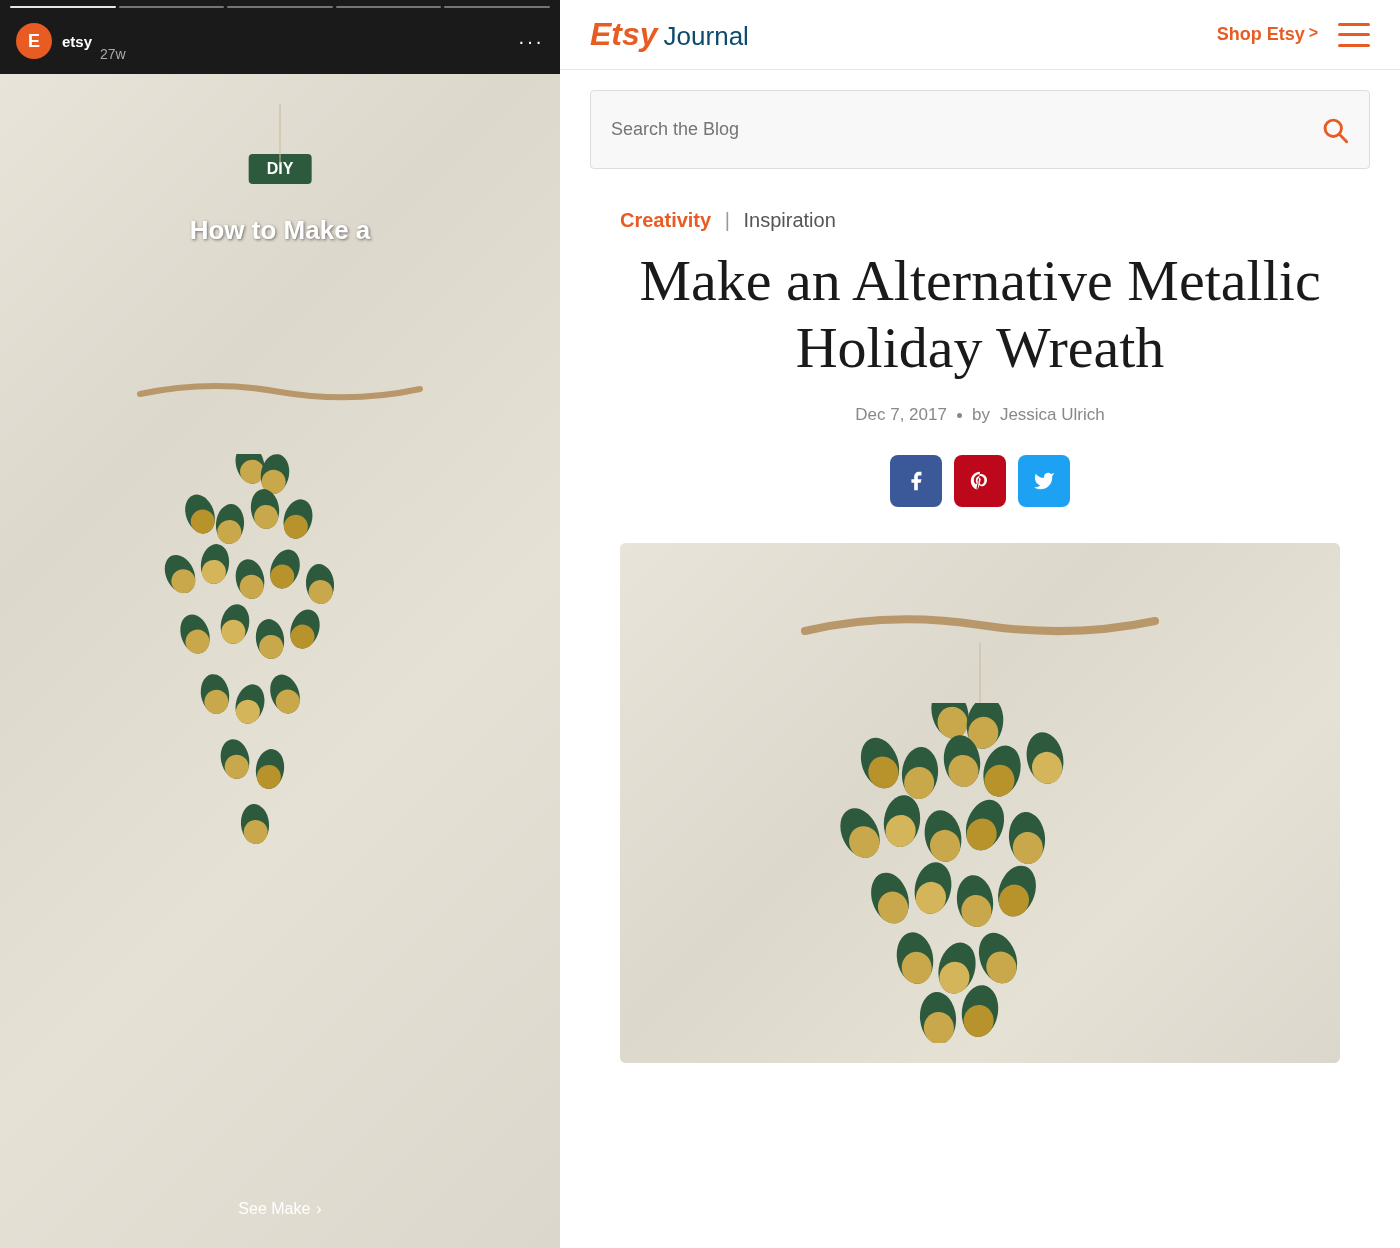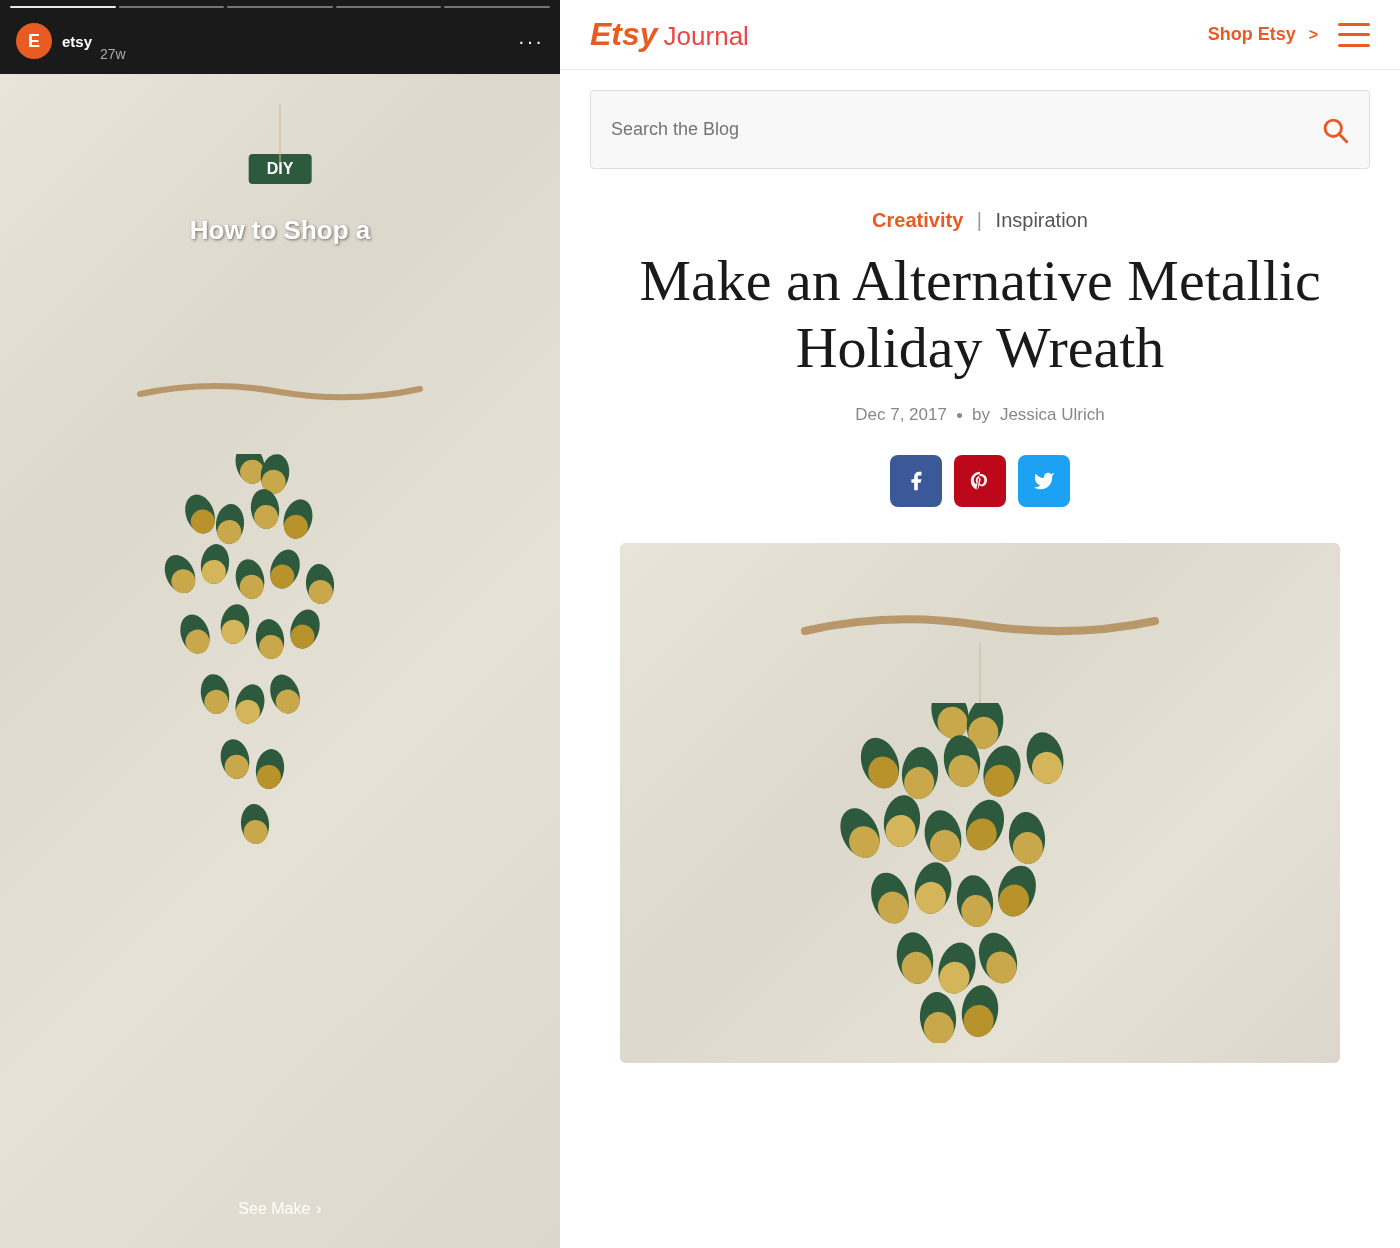--- a/index.html
+++ b/index.html
@@ -221,39 +221,39 @@
     }
 
     .logo-etsy {
       color: #e85c24;
       font-size: 32px;
       font-weight: 700;
       font-style: italic;
     }
 
     .logo-journal {
-      color: #ef4444;
+      color: #0c4a6e;
       font-size: 26px;
       font-weight: 400;
     }
 
     .nav-right {
       margin-left: auto;
       display: flex;
       align-items: center;
       gap: 20px;
     }
 
     .shop-etsy-btn {
       color: #e85c24;
       font-size: 18px;
       font-weight: 600;
       display: flex;
-      align-items: center;
-      gap: 13px;
+      align-items: flex-start;
+      gap: 4px;
       cursor: pointer;
     }
 
     .hamburger-icon {
       width: 32px;
       height: 24px;
       display: flex;
       flex-direction: column;
       justify-content: space-between;
       cursor: pointer;
@@ -302,21 +302,20 @@
     }
 
     
     .article-content {
       flex: 1;
       padding: 20px 60px;
       overflow-y: auto;
     }
 
     .article-categories {
-      text-align: center;
       margin-bottom: 16px;
       font-size: 20px;
     }
 
     .category-creativity {
       color: #e85c24;
       font-weight: 600;
     }
 
     .category-sep {
@@ -447,21 +446,21 @@
     <span class="story-more">···</span>
   </div>
 
   <div class="story-image">
     <div class="story-bg">
       <div class="wall-texture"></div>
 
       <div class="diy-badge">DIY</div>
 
       <div class="story-title-overlay">
-        <div class="story-title-text">How to Shop a</div>
+        <div class="story-title-text">How to Make a</div>
       </div>
 
       <div class="branch-container">
         <svg class="branch-svg" viewBox="0 0 300 40">
           <path d="M 10 20 Q 80 5 150 18 Q 220 30 290 15" stroke="#b8976a" stroke-width="6" fill="none" stroke-linecap="round"></path>
         </svg>
       </div>
 
       <div class="string-line"></div>
 

